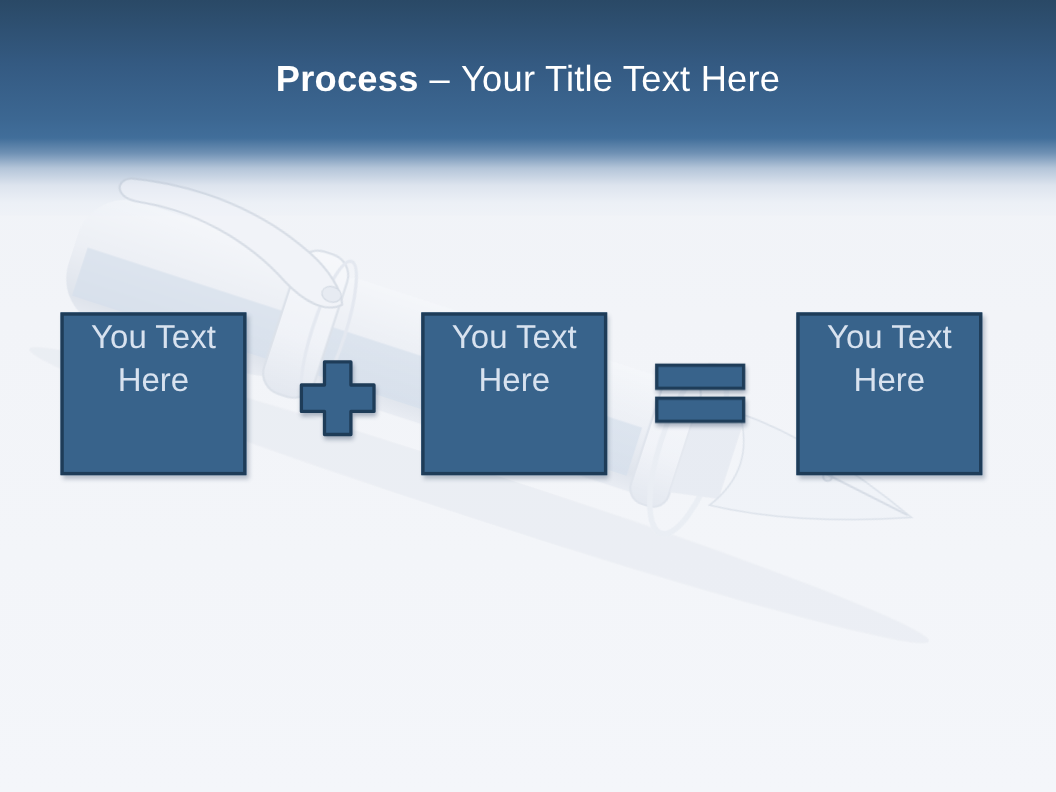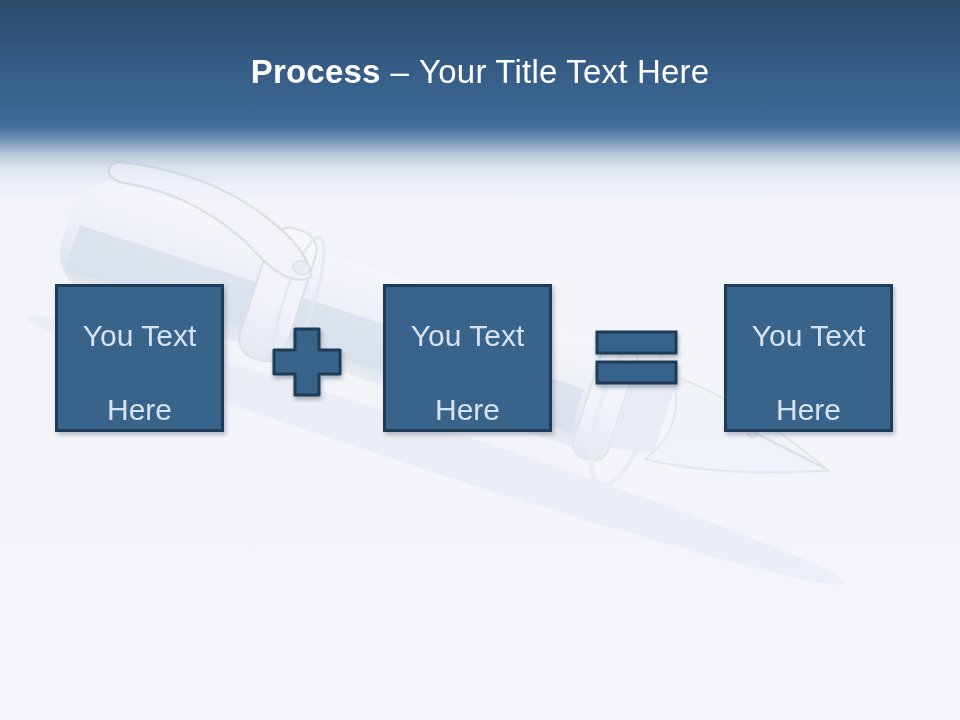--- a/index.html
+++ b/index.html
@@ -30,22 +30,22 @@
     font-size:33px;line-height:40px;letter-spacing:.2px;
     white-space:nowrap;
   }
   .title .bold{font-weight:700;}
   .title .dash{font-weight:400;margin:0 10px;}
   .pen{position:absolute;top:0;left:0;}
   .pbox{
     position:absolute;top:284px;width:169px;height:148px;
     background:#38638B;border:3px solid #1E3C58;box-sizing:border-box;
     box-shadow:2px 3px 4px rgba(44,66,96,0.30);
-    display:flex;flex-direction:column;align-items:center;justify-content:flex-end;
-    color:#D8E2EF;font-size:30px;line-height:39px;text-align:center;gap:35px;
+    display:flex;flex-direction:column;align-items:center;justify-content:flex-start;
+    color:#D8E2EF;font-size:30px;line-height:39px;text-align:center;
   }
   .pbox.b1{left:55px;}
   .pbox.b2{left:383px;}
   .pbox.b3{left:724px;}
   .op{position:absolute;filter:drop-shadow(1px 3px 2px rgba(44,66,96,0.38));}
   .op.plus{left:269px;top:324px;}
   .op.equals{left:594px;top:329px;}
 </style>
 </head>
 <body>

